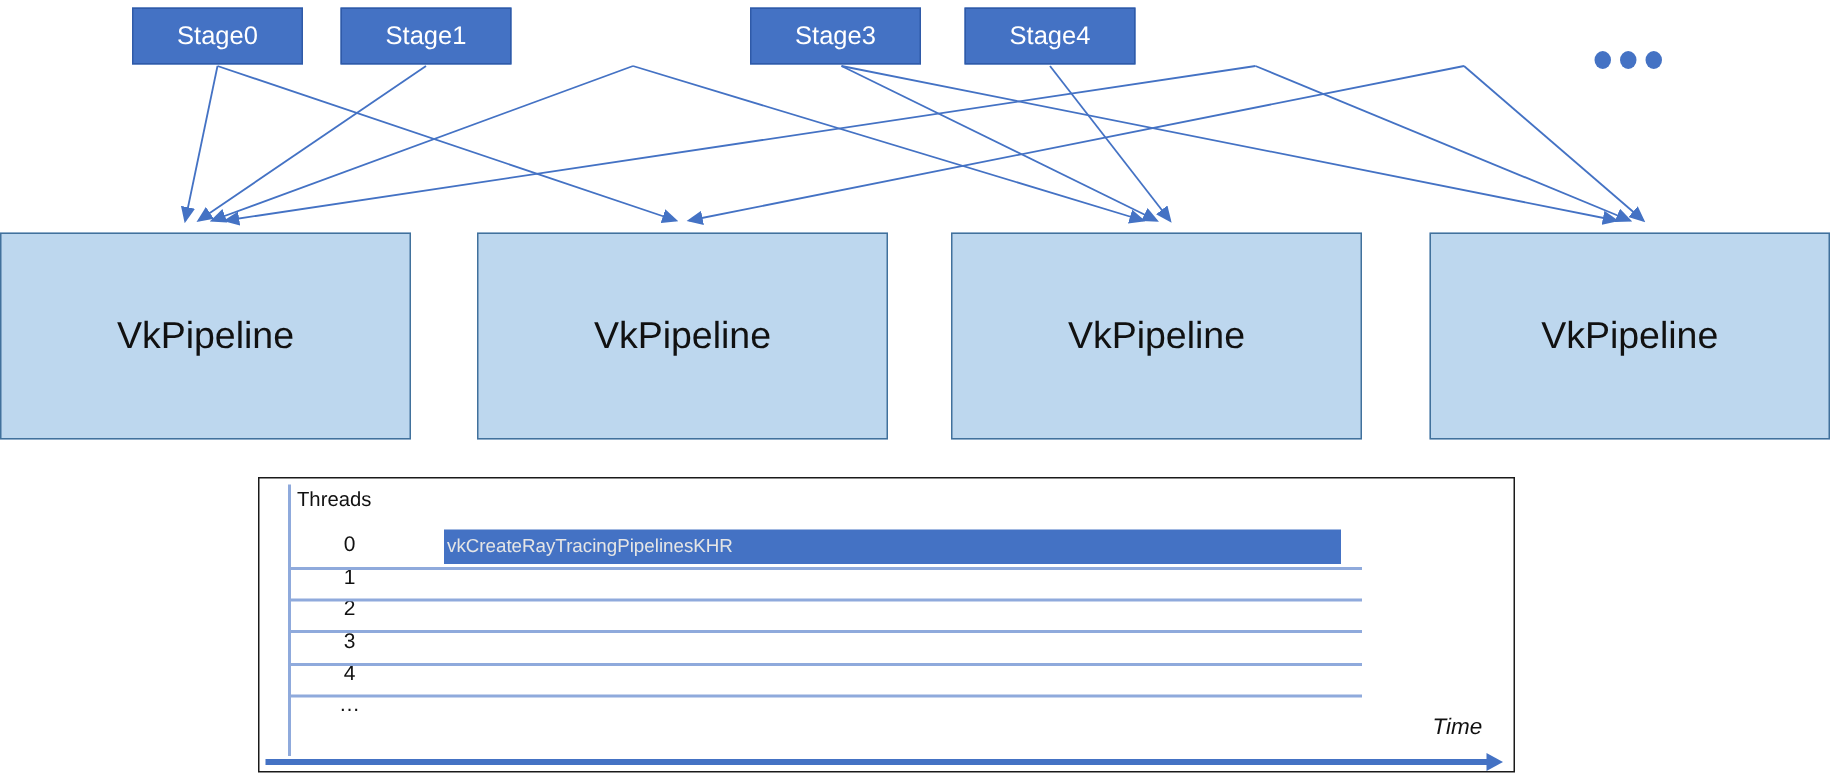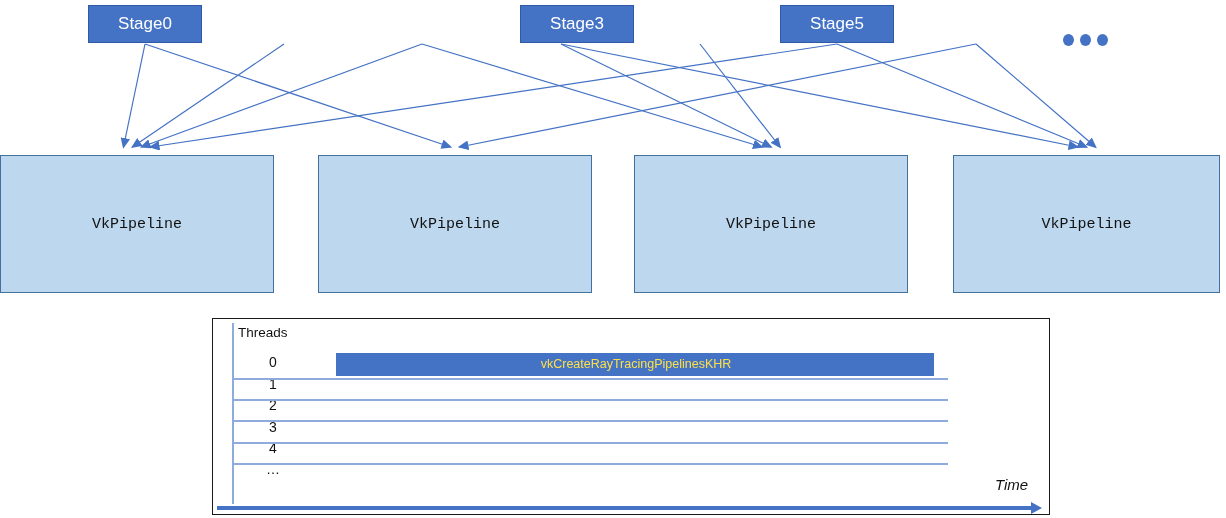--- a/index.html
+++ b/index.html
@@ -12,53 +12,54 @@
     position:absolute;top:5px;width:114px;height:38px;
     background:#4472C4;border:1px solid #2f5aa8;box-sizing:border-box;
     color:#fff;font-size:17px;display:flex;align-items:center;justify-content:center;
   }
   .ellipsis{position:absolute;left:1063px;top:33px;width:52px;height:14px;display:flex;gap:6px;align-items:center;}
   .ellipsis .dot{width:11px;height:12px;border-radius:50%;background:#4472C4;}
   
   .pipeline{
     position:absolute;top:155px;height:138px;
     background:#BDD7EE;border:1.5px solid #41719C;box-sizing:border-box;
-    color:#111;font-size:15px;display:flex;align-items:center;justify-content:center;font-family:Liberation Mono, monospace;
+    color:#111;font-size:25px;display:flex;align-items:center;justify-content:center;
   }
   
   svg.arrows{position:absolute;left:0;top:0;width:1226px;height:310px;pointer-events:none;}
   
   .chart{
     position:absolute;left:172px;top:318px;width:838px;height:197px;
-    border:1.5px solid #1a1a1a;box-sizing:border-box;background:#fff;margin-left:40px;
+    border:1.5px solid #1a1a1a;box-sizing:border-box;background:#fff;
   }
   .chart .yaxis{position:absolute;left:19px;top:4px;width:1.5px;height:181px;background:#8FAADC;}
   .chart .ylab{position:absolute;left:25px;top:6px;font-size:13.5px;color:#111;}
   .chart .rowlab{position:absolute;left:38px;width:44px;text-align:center;font-size:14px;color:#111;}
   .chart .rowline{position:absolute;left:19px;width:716px;height:1.5px;background:#8FAADC;}
   .chart .bar{
     position:absolute;left:123px;top:34px;width:598px;height:23px;background:#4472C4;
-    color:#fde047;font-size:12.5px;line-height:23px;padding-left:2px;box-sizing:border-box;
-    white-space:nowrap;overflow:hidden;text-align:center;
+    color:#e5e5e5;font-size:12.5px;line-height:23px;padding-left:2px;box-sizing:border-box;
+    white-space:nowrap;overflow:hidden;
   }
   .chart .xlab{position:absolute;left:782px;top:157px;font-size:15px;color:#111;font-style:italic;}
   .chart .taxis{position:absolute;left:4px;top:187px;width:816px;height:3.5px;background:#4472C4;}
   .chart .taxis-head{
     position:absolute;left:818px;top:183px;width:0;height:0;
     border-left:11px solid #4472C4;border-top:6px solid transparent;border-bottom:6px solid transparent;
   }
 </style>
 </head>
 <body>
 
 <div class="canvas">
 
   <div class="stage" style="left:88px">Stage0</div>
-  <div class="stage" style="left:520px">Stage3</div>
-  <div class="stage" style="left:780px">Stage5</div>
+  <div class="stage" style="left:227px">Stage1</div>
+  <div class="stage" style="left:500px">Stage3</div>
+  <div class="stage" style="left:643px">Stage4</div>
 
   <div class="ellipsis">
     <span class="dot"></span>
     <span class="dot"></span>
     <span class="dot"></span>
   </div>
 
   <svg class="arrows" viewBox="0 0 1226 310">
     <defs>
       <marker id="arrhead" markerWidth="9" markerHeight="8" refX="7.5" refY="4" orient="auto">

